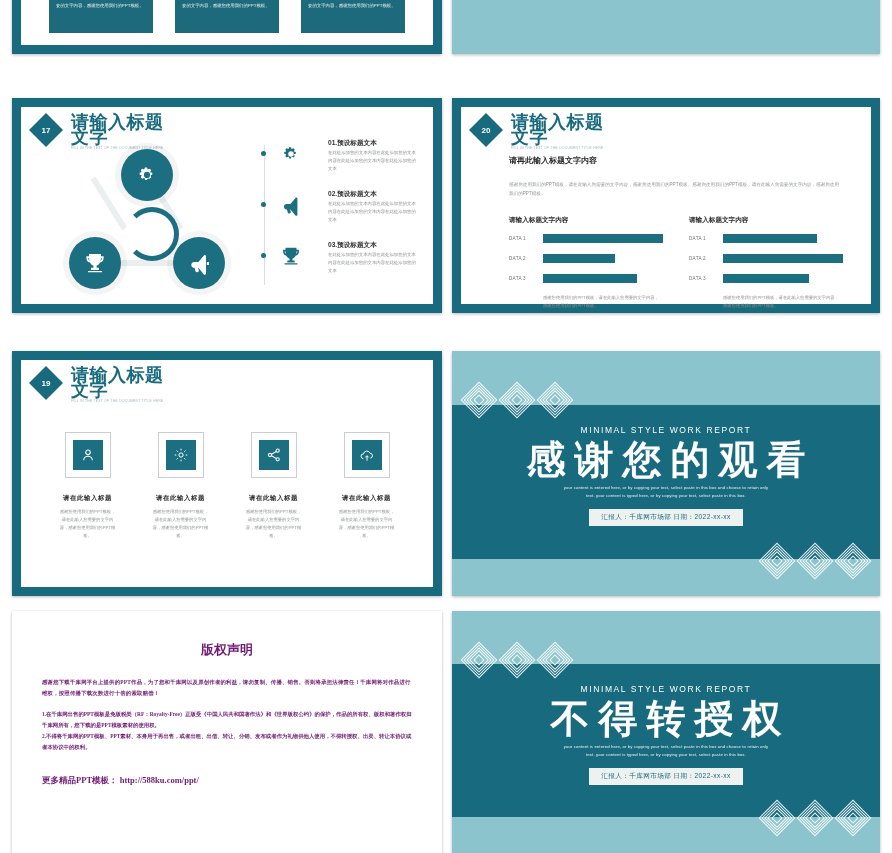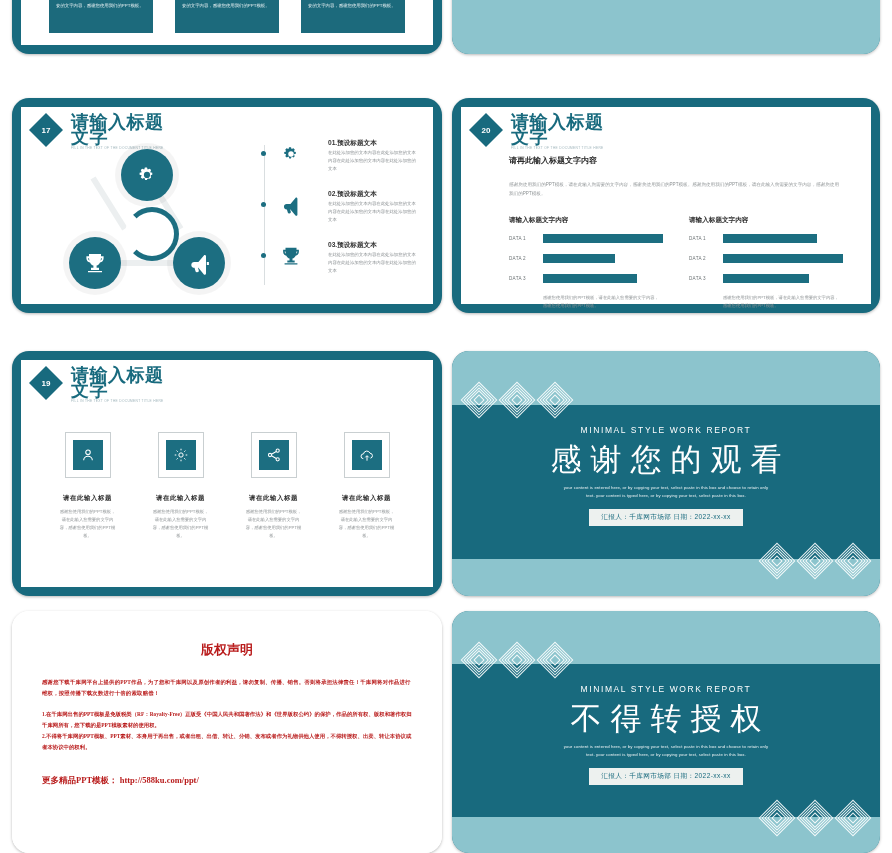--- a/index.html
+++ b/index.html
@@ -4,21 +4,21 @@
 <style>
   html,body{margin:0;padding:0;}
   body{
     width:892px;height:853px;overflow:hidden;
     background:#ffffff;
     font-family:"Liberation Sans","DejaVu Sans",sans-serif;
   }
   .sheet{position:relative;width:892px;height:853px;}
 
   
-  .slide{position:absolute;overflow:hidden;box-shadow:0 1px 3px rgba(0,0,0,.28);border-radius:17px;}
+  .slide{position:absolute;overflow:hidden;box-shadow:0 1px 3px rgba(0,0,0,.28);}
   .slide-inner{position:absolute;inset:0;}
 
   
   .framed{background:#186A7E;}
   .framed .paper{position:absolute;left:9px;top:9px;right:9px;bottom:9px;background:#fff;}
 
   
   .hdr{position:absolute;left:10px;top:6px;height:34px;}
   .diamond-badge{position:absolute;left:0;top:2px;width:30px;height:30px;}
   .diamond-badge .d{position:absolute;left:3px;top:3px;width:24px;height:24px;
@@ -43,21 +43,21 @@
 
   
   #slideB{left:452px;top:-196px;width:428px;height:250px;}
 
   
   .ts{position:relative;width:100%;height:100%;background:#186A7E;}
   .ts .top-band{position:absolute;left:0;right:0;top:0;height:22%;background:#8CC4CD;}
   .ts .bot-band{position:absolute;left:0;right:0;bottom:0;height:15%;background:#8CC4CD;}
   .ts-center{position:absolute;left:0;right:0;top:30%;text-align:center;color:#fff;}
   .ts-eyebrow{font-size:8.5px;font-weight:normal;letter-spacing:1.6px;margin-bottom:6px;}
-  .ts-title{font-size:31px;font-weight:normal;letter-spacing:9px;line-height:38px;
+  .ts-title{font-size:39px;font-weight:bold;letter-spacing:9px;line-height:38px;
     text-indent:9px;}
   .ts-desc{font-size:4.3px;line-height:8px;letter-spacing:.1px;margin-top:5px;opacity:.92;}
   .ts-footer{display:inline-block;margin-top:9px;background:#edf1ef;color:#186A7E;
     font-size:6.6px;padding:4px 12px;letter-spacing:.4px;}
 
   
   .dia{position:absolute;width:26px;height:26px;transform:rotate(45deg);}
   .dia i{position:absolute;border:1px solid rgba(255,255,255,.9);display:block;}
   .dia i:nth-child(1){left:0;top:0;right:0;bottom:0;}
   .dia i:nth-child(2){left:2px;top:2px;right:2px;bottom:2px;}
@@ -107,21 +107,21 @@
   .s19-box .fill{position:absolute;left:7px;top:7px;right:7px;bottom:7px;background:#1C6E81;
     display:flex;align-items:center;justify-content:center;}
   .s19-t{font-size:6.4px;font-weight:bold;color:#2b2b2b;margin-top:16px;letter-spacing:.6px;}
   .s19-p{font-size:4.3px;color:#8e9395;line-height:8px;margin-top:5px;padding:0 18px;}
 
   
   #slide20{left:452px;top:351px;width:428px;height:245px;}
 
   
   #slide21{left:12px;top:611px;width:430px;height:242px;background:#fff;}
-  .cp{position:absolute;left:30px;right:30px;top:30px;color:#b91c1c;}
+  .cp{position:absolute;left:30px;right:30px;top:30px;color:#701a75;}
   .cp-title{text-align:center;font-size:13px;font-weight:bold;font-family:"Liberation Serif",serif;
     margin-bottom:18px;}
   .cp-p{font-size:5.4px;line-height:11px;font-family:"Liberation Serif",serif;font-weight:bold;
     letter-spacing:.2px;margin-bottom:10px;}
   .cp-list{font-size:5.4px;line-height:11px;font-family:"Liberation Serif",serif;font-weight:bold;}
   .cp-more{font-size:8.5px;font-weight:bold;font-family:"Liberation Serif",serif;margin-top:22px;}
 
   
   #slide22{left:452px;top:611px;width:428px;height:242px;}
 </style>

